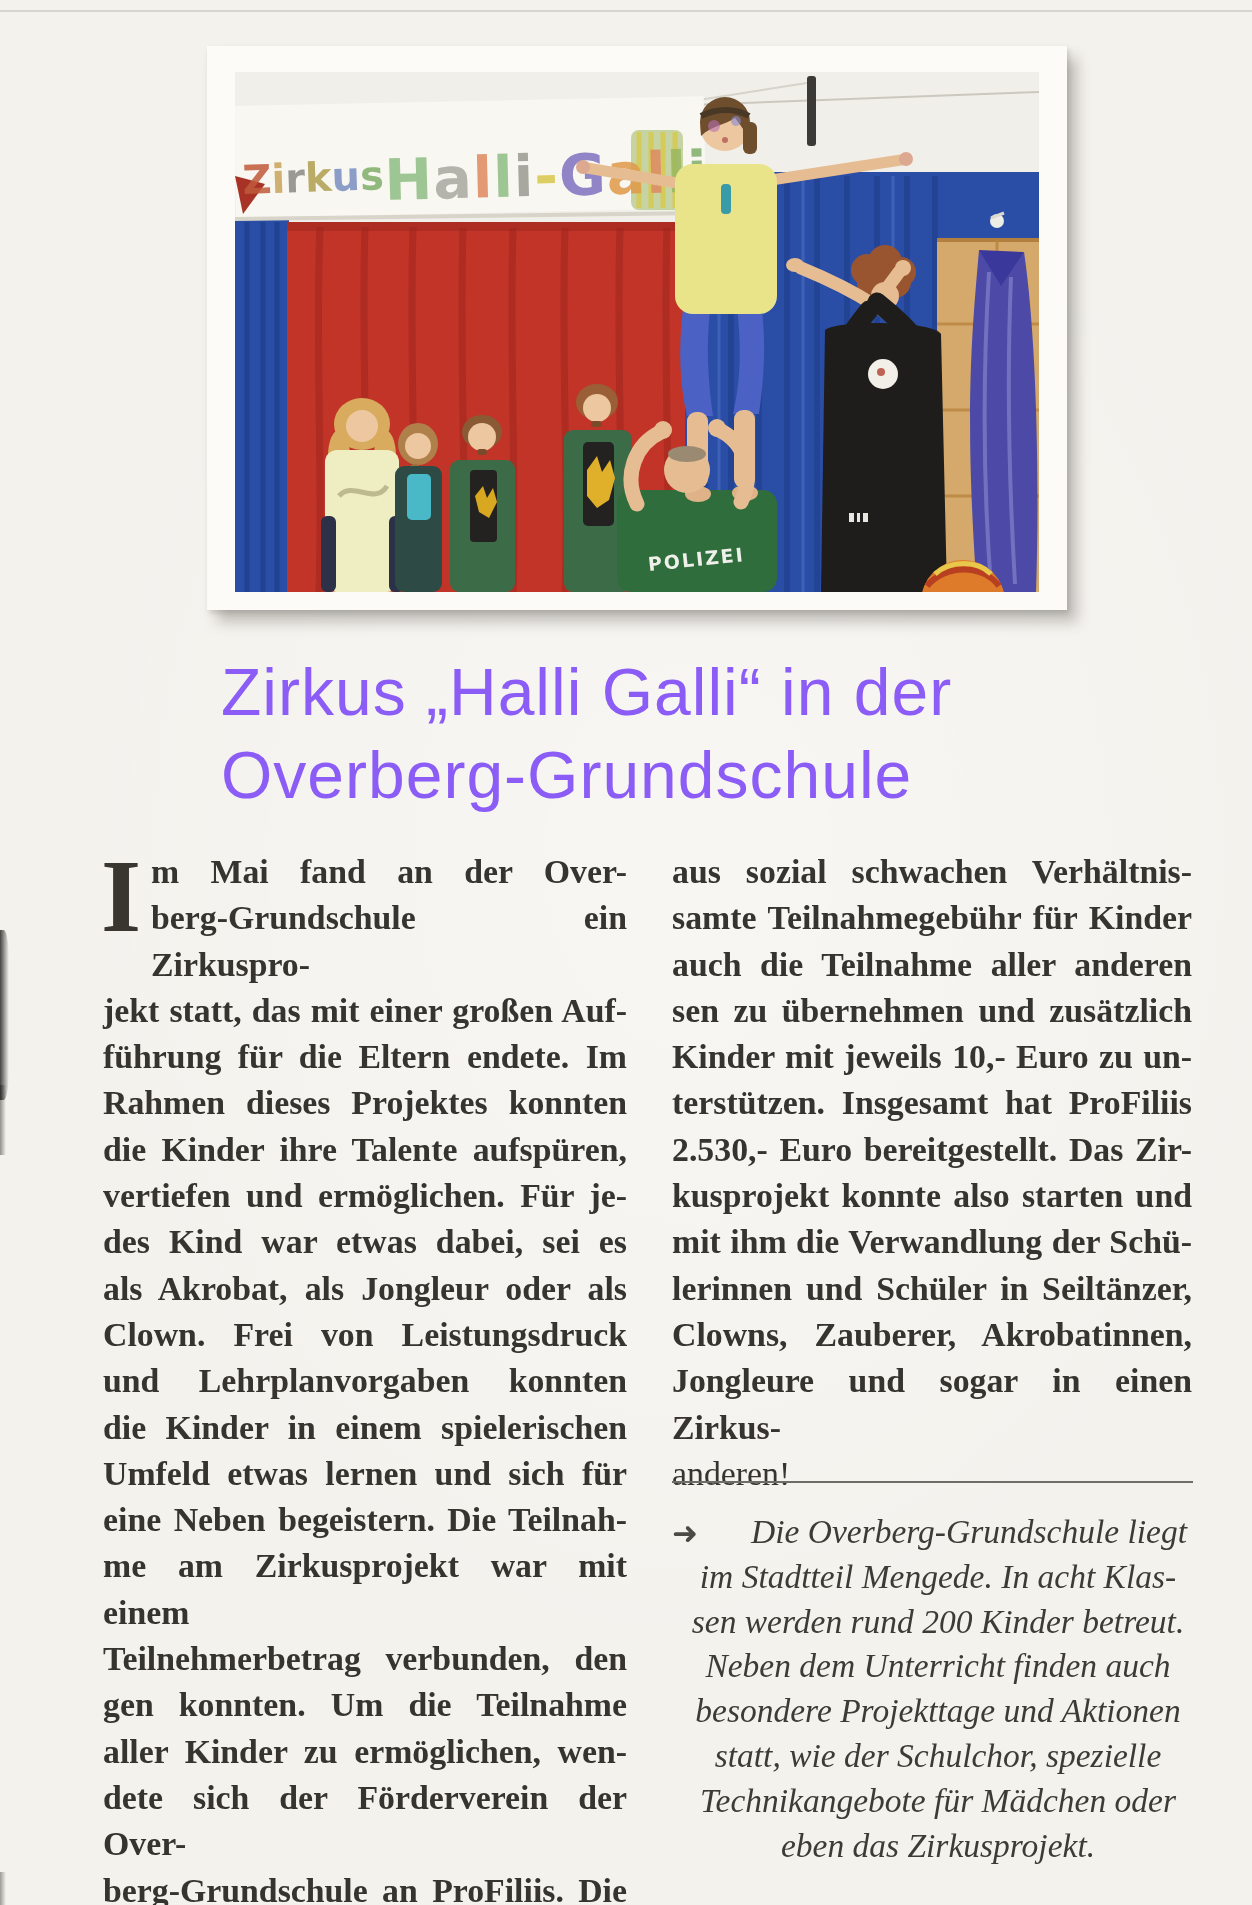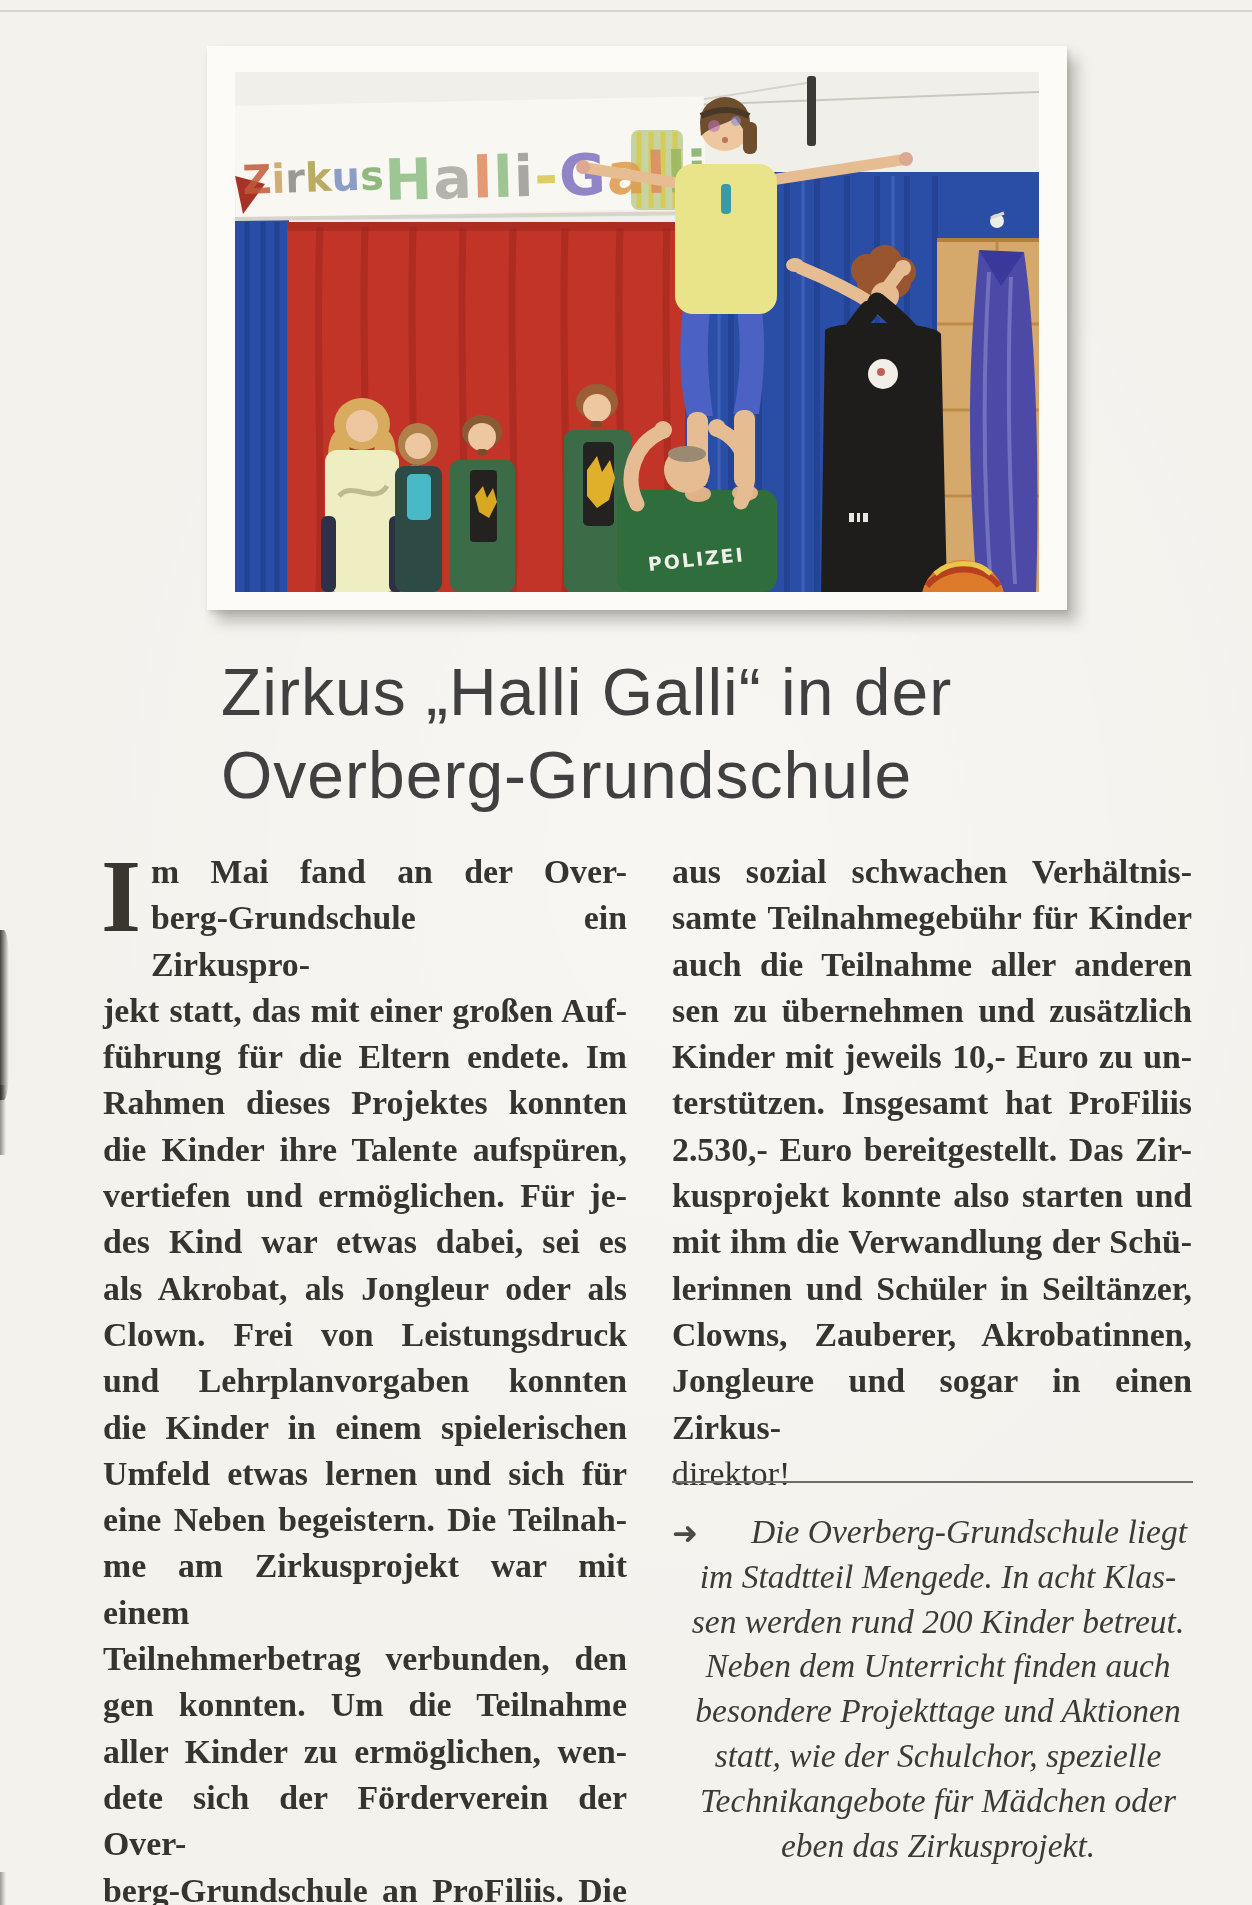--- a/index.html
+++ b/index.html
@@ -23,21 +23,21 @@
   .photo-frame{
     position:absolute;left:207px;top:46px;width:804px;
     padding:26px 28px 18px 28px;background:#fcfbf8;
     box-shadow:10px 12px 13px rgba(70,66,58,.30), 2px 3px 5px rgba(70,66,58,.18);
   }
   .photo-frame svg{display:block;}
 
   .headline{
     position:absolute;left:221px;top:651px;width:900px;
     font-family:"Liberation Sans", sans-serif;font-weight:400;
-    font-size:66px;line-height:83px;color:#404040;letter-spacing:1px;
+    font-size:66px;line-height:83px;color:#8b5cf6;letter-spacing:1px;
   }
 
   .col{position:absolute;top:849px;font-size:33.8px;line-height:46.3px;color:#36342f;}
   .col-left{left:103px;width:524px;}
   .col-right{left:672px;width:520px;}
   .line{text-align:justify;white-space:normal;}
   .line.just{text-align-last:justify;font-weight:bold;}
   .line.dc{padding-left:48px;}
   .dropcap{
     position:absolute;left:-2px;top:3px;
@@ -264,21 +264,21 @@
       <div class="line just">auch die Teilnahme aller anderen</div>
       <div class="line just">sen zu übernehmen und zusätzlich</div>
       <div class="line just">Kinder mit jeweils 10,- Euro zu un-</div>
       <div class="line just">terstützen. Insgesamt hat ProFiliis</div>
       <div class="line just">2.530,- Euro bereitgestellt. Das Zir-</div>
       <div class="line just">kusprojekt konnte also starten und</div>
       <div class="line just">mit ihm die Verwandlung der Schü-</div>
       <div class="line just">lerinnen und Schüler in Seiltänzer,</div>
       <div class="line just">Clowns, Zauberer, Akrobatinnen,</div>
       <div class="line just">Jongleure und sogar in einen Zirkus-</div>
-      <div class="line">direktor!</div>
+      <div class="line">anderen!</div>
     </div>
 </div>
 
 <div class="note-divider"></div>
 <div class="note">
   <span class="arrow">➜</span>
   <div>
       <div class="line ind-arrow">Die Overberg-Grundschule liegt</div>
       <div class="line">im Stadtteil Mengede. In acht Klas-</div>
       <div class="line">sen werden rund 200 Kinder betreut.</div>

